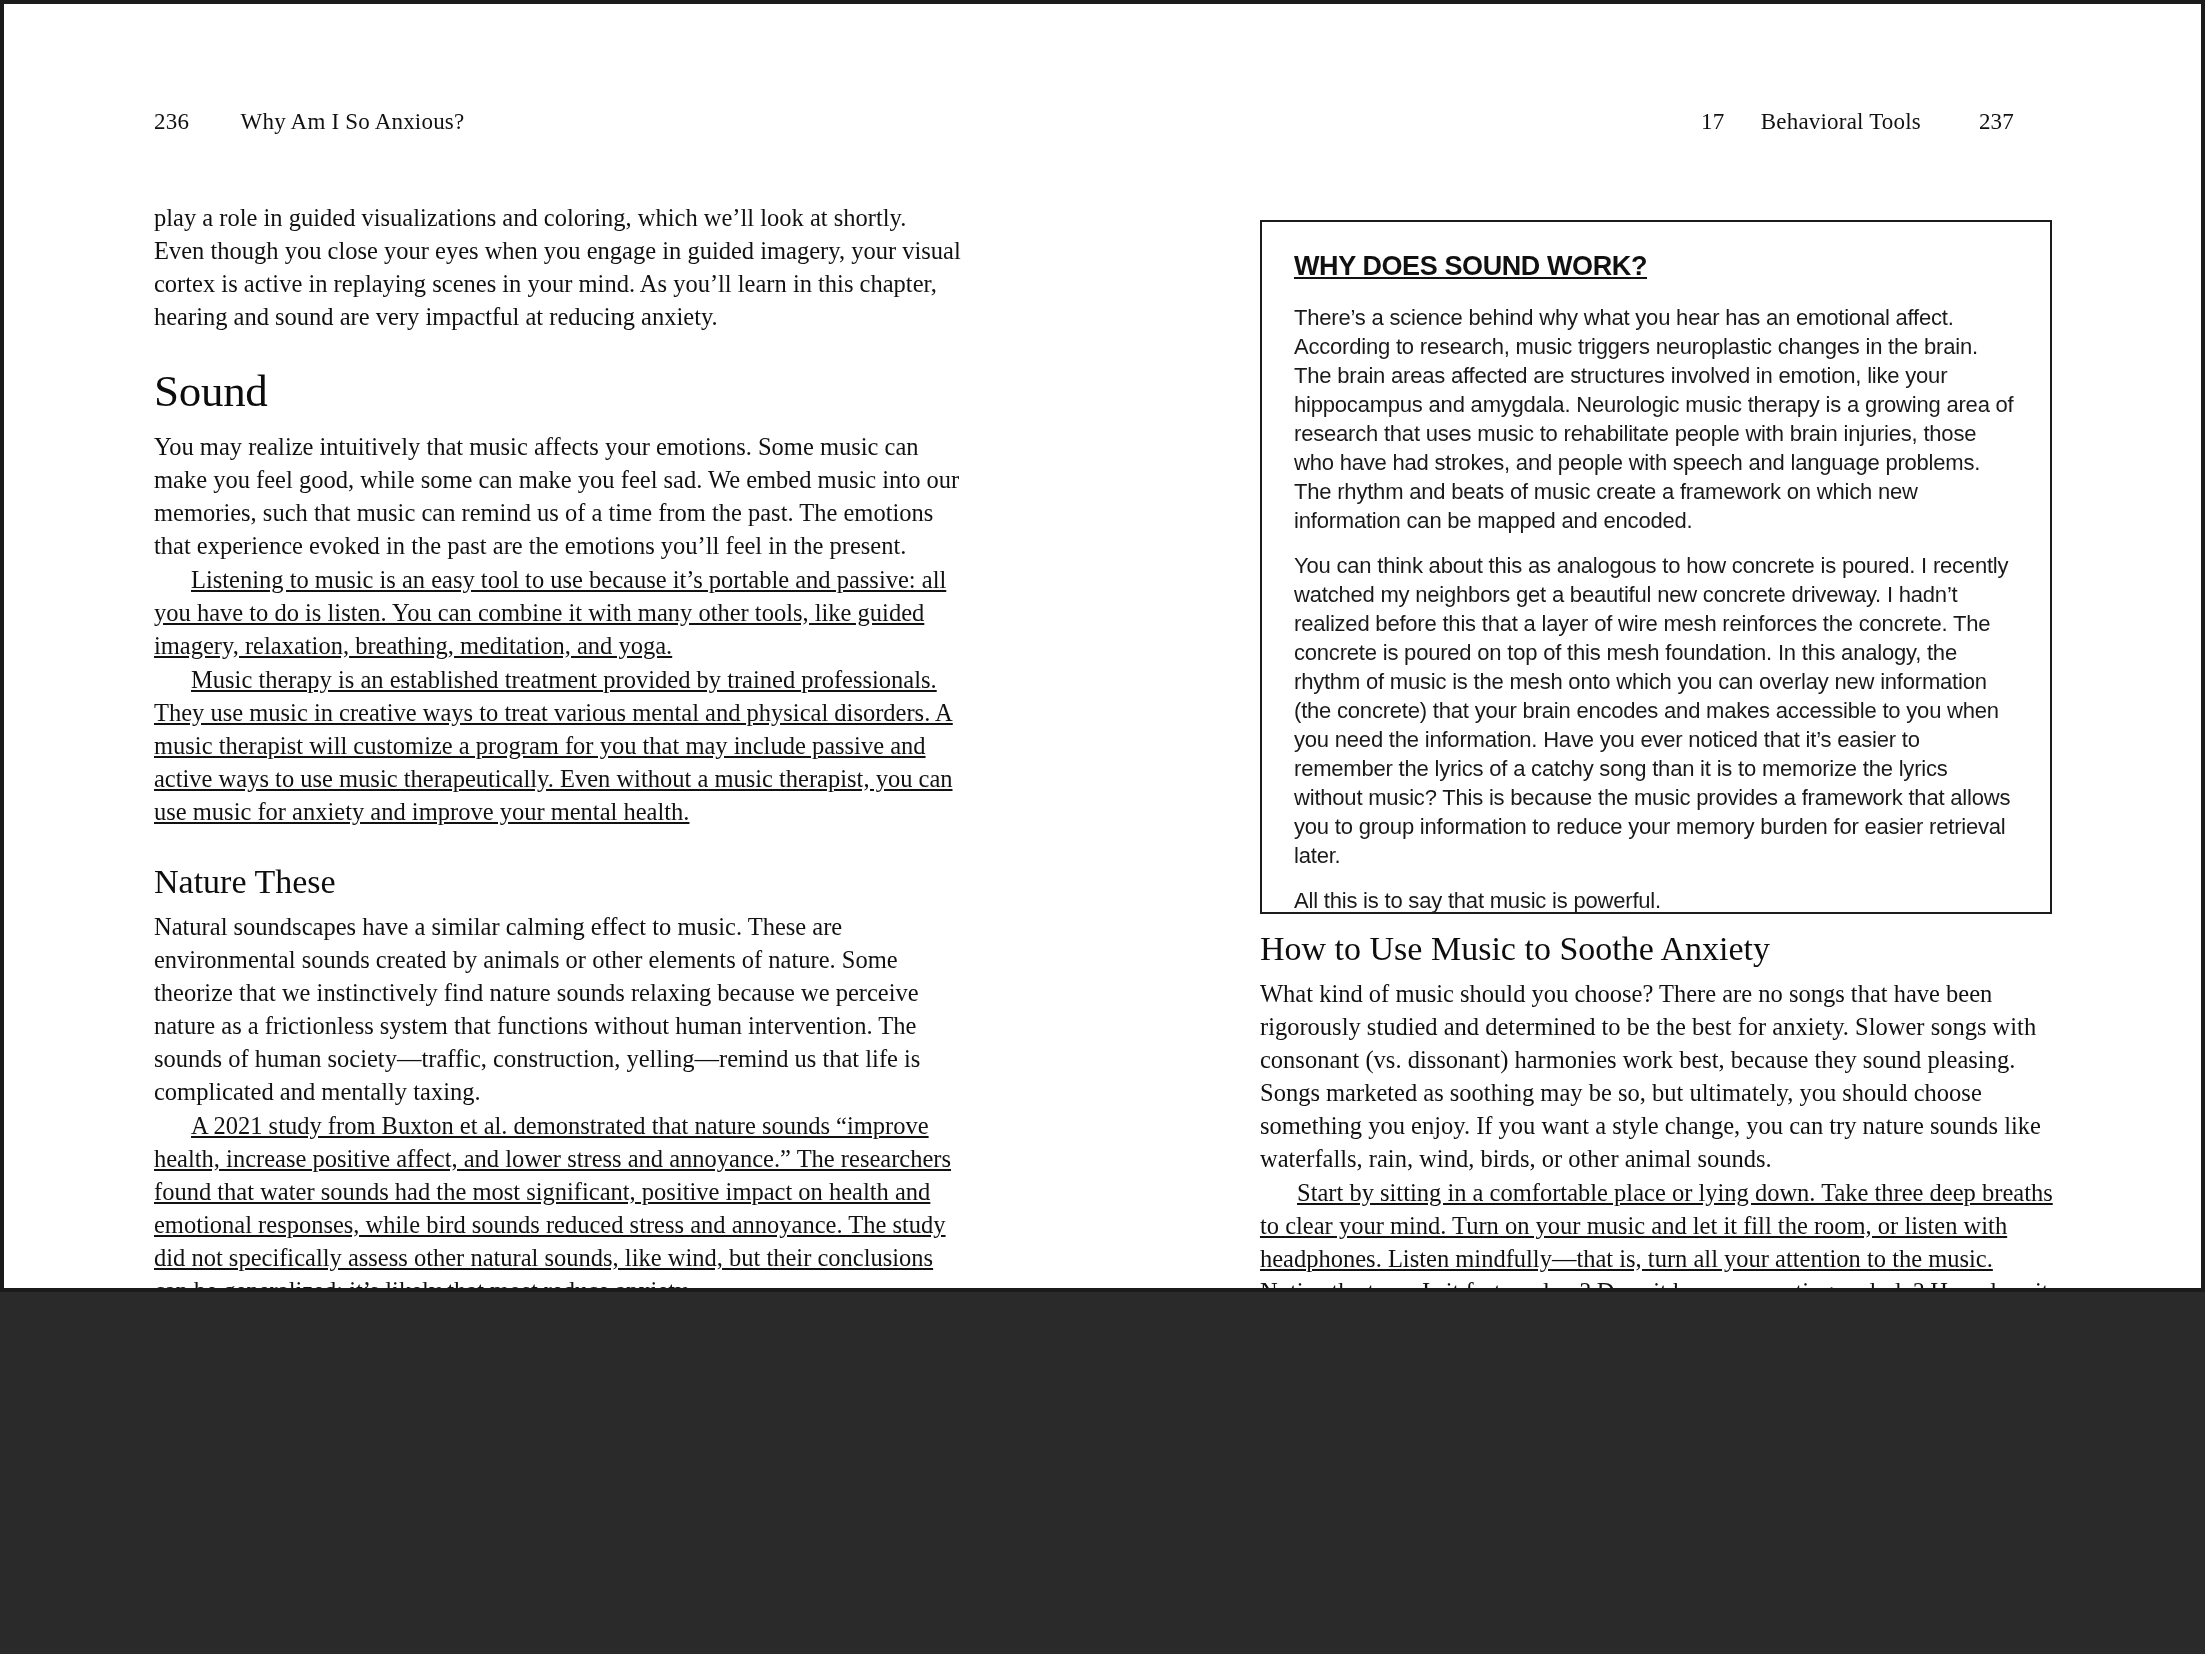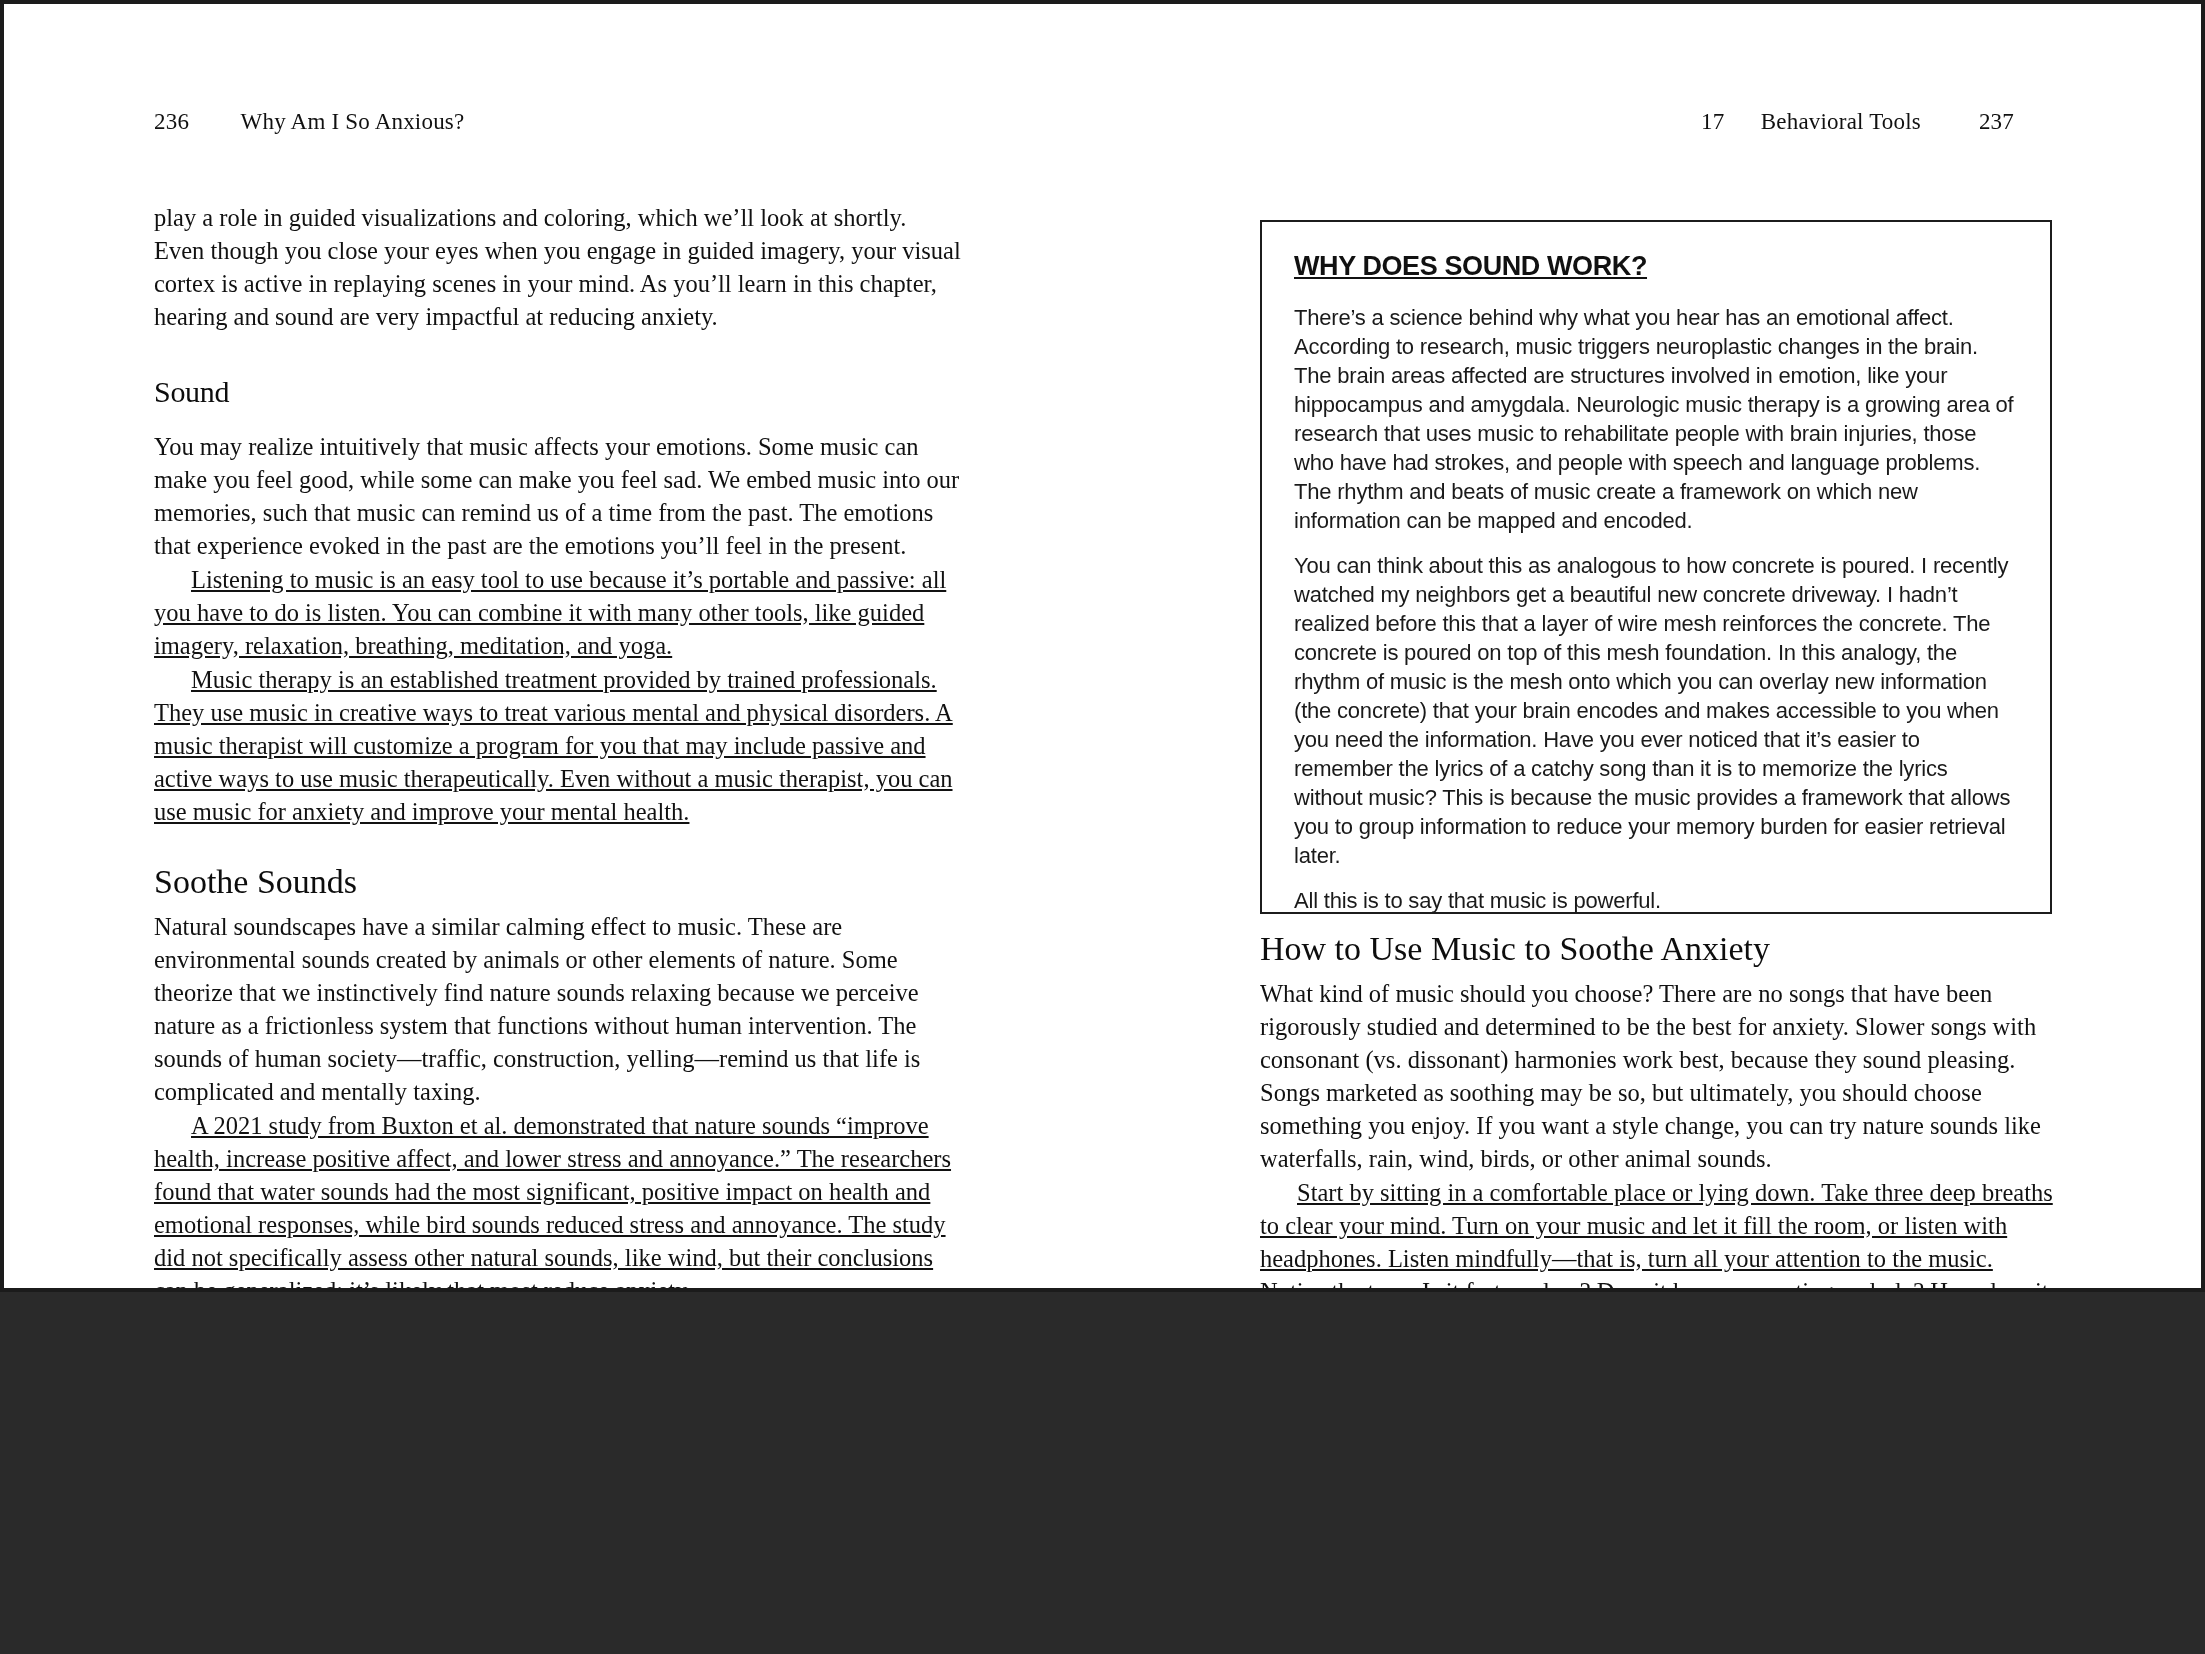--- a/index.html
+++ b/index.html
@@ -69,21 +69,21 @@
   .col p.indent {
     text-indent: 37px;
     margin-top: 1px;
     text-decoration: underline;
   }
   .col p + p { margin-top: 0; }
 
   .h-section {
     font-family: "Liberation Serif", serif;
     font-weight: 400;
-    font-size: 30px;
+    font-size: 45px;
     line-height: 49px;
     margin: 34px 0 13.5px 0;
     color: #0d0d0d;
     letter-spacing: -0.3px;
   }
   .h-sub {
     font-family: "Liberation Serif", serif;
     font-weight: 400;
     font-size: 34px;
     line-height: 38px;
@@ -148,21 +148,21 @@
 
     <div class="col col-left">
       <p>play a role in guided visualizations and coloring, which we’ll look at shortly. Even though you close your eyes when you engage in guided imagery, your visual cortex is active in replaying scenes in your mind. As you’ll learn in this chapter, hearing and sound are very impactful at reducing anxiety.</p>
 
       <h2 class="h-section">Sound</h2>
 
       <p>You may realize intuitively that music affects your emotions. Some music can make you feel good, while some can make you feel sad. We embed music into our memories, such that music can remind us of a time from the past. The emotions that experience evoked in the past are the emotions you’ll feel in the present.</p>
       <p class="indent">Listening to music is an easy tool to use because it’s portable and passive: all you have to do is listen. You can combine it with many other tools, like guided imagery, relaxation, breathing, meditation, and yoga.</p>
       <p class="indent">Music therapy is an established treatment provided by trained professionals. They use music in creative ways to treat various mental and physical disorders. A music therapist will customize a program for you that may include passive and active ways to use music therapeutically. Even without a music therapist, you can use music for anxiety and improve your mental health.</p>
 
-      <h3 class="h-sub">Soothe Sounds</h3>
+      <h3 class="h-sub">Nature These</h3>
 
       <p>Natural soundscapes have a similar calming effect to music. These are environmental sounds created by animals or other elements of nature. Some theorize that we instinctively find nature sounds relaxing because we perceive nature as a frictionless system that functions without human intervention. The sounds of human society—traffic, construction, yelling—remind us that life is complicated and mentally taxing.</p>
       <p class="indent">A 2021 study from Buxton et al. demonstrated that nature sounds “improve health, increase positive affect, and lower stress and annoyance.” The researchers found that water sounds had the most significant, positive impact on health and emotional responses, while bird sounds reduced stress and annoyance. The study did not specifically assess other natural sounds, like wind, but their conclusions can be generalized: it’s likely that most reduce anxiety.</p>
     </div>
   </div>
 
   <div class="page page-right">
 
     <div class="runhead runhead-right">
       <span class="chapnum">17</span>

